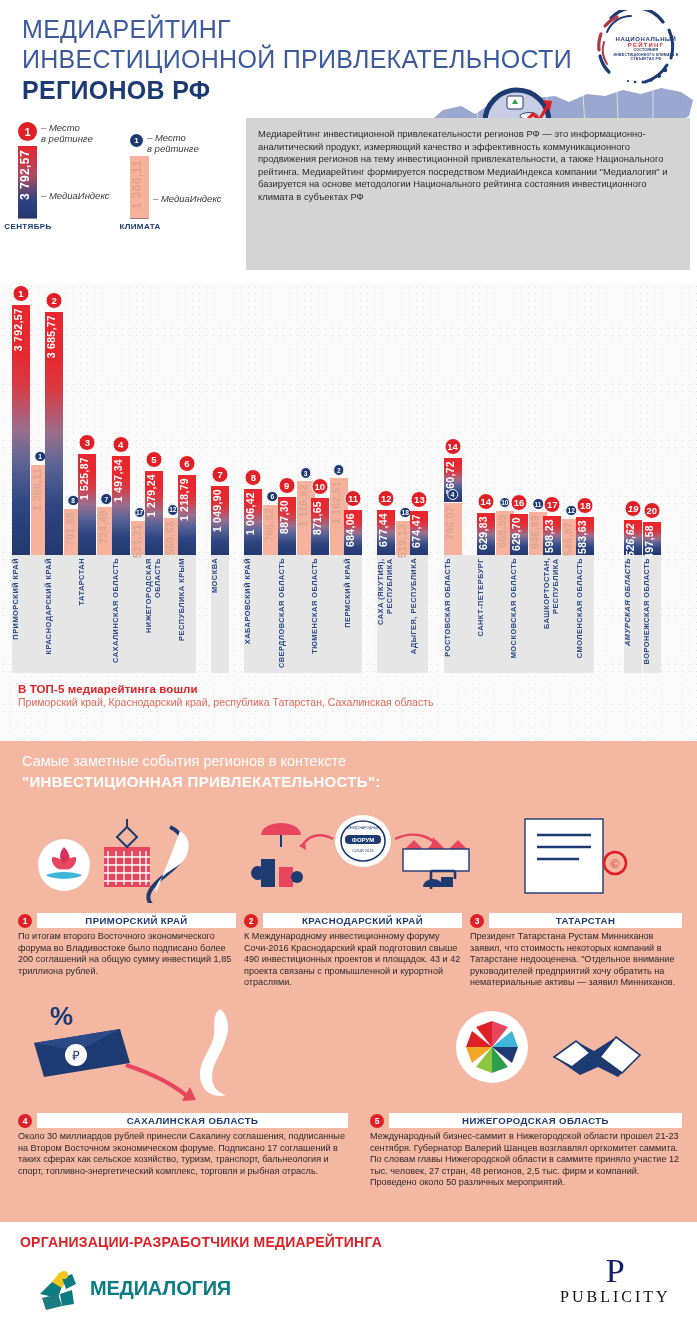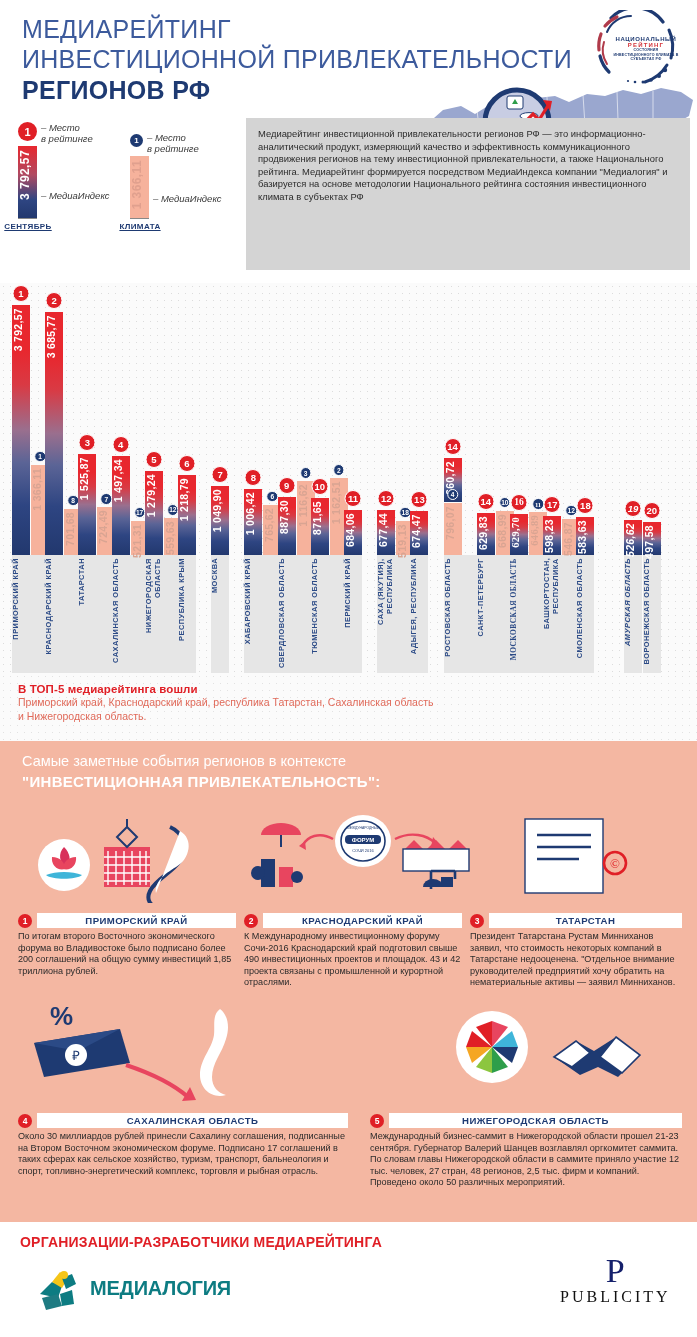--- a/index.html
+++ b/index.html
@@ -24,21 +24,21 @@
   .map-wrap { position:absolute; right:0; top:66px; width:280px; height:130px; overflow:hidden; }
 
   
   .legend-area { position:absolute; left:18px; top:122px; width:220px; height:110px; }
   .lg-badge { width:19px; height:19px; border-radius:50%; color:#fff; font-size:11px; font-weight:700;
               display:flex; align-items:center; justify-content:center; }
   .lg-badge.red { background:#e01f26; }
   .lg-badge.blue { background:#1e3a72; width:13px; height:13px; font-size:8px; }
   .lg-it { font-style:italic; font-size:9.5px; color:#3a3a3a; line-height:11px; }
   .lg-bar-sep { width:100%; height:1px; background:#888; }
-  .lg-month { font-size:8px; color:#1e3a72; font-weight:600; letter-spacing:.4px; text-align:center;text-decoration:underline; }
+  .lg-month { font-size:8px; color:#1e3a72; font-weight:600; letter-spacing:.4px; text-align:center; }
 
   .lg-col { position:absolute; }
   .lg-bar { width:19px; position:relative; }
   .lg-bar-v { position:absolute; left:0; top:0; width:19px; writing-mode:vertical-rl; transform:rotate(180deg);
               text-align:right; font-size:12px; font-weight:700; letter-spacing:.4px; padding:4px 0; }
 
   
   .intro { position:absolute; left:246px; top:118px; width:444px; min-height:152px;
            background:#d4d4d4; padding:10px 12px 8px 12px; }
   .intro p { font-size:9.4px; line-height:12.6px; color:#2b2b2b; }
@@ -425,21 +425,21 @@
             <div class="bar sep" style="height: 41.5174px;">
               <div class="bar-val">629,83</div>
               <div class="rbadge" style="top: -20px;">14</div>
             </div>
             <div class="bar aug" style="height: 44.0987px;">
               <div class="bar-val">668,99</div>
               <div class="bbadge" style="top: -14px;">10</div>
             </div>
           </div>
         </div>
-        <div class="grp" style="left: 510px; width: 37px; height: 390px; font-family: Liberation Serif, serif;">
+        <div class="grp" style="left: 510px; width: 37px; height: 390px;">
           <div class="lbl-box" style="height: 118px;">
             <span class="lbl-txt">МОСКОВСКАЯ ОБЛАСТЬ</span>
           </div>
           <div style="position: absolute; bottom: 118px; left: 0px; display: flex; align-items: flex-end; gap: 1px;">
             <div class="bar sep" style="height: 41.5088px;">
               <div class="bar-val">629,70</div>
               <div class="rbadge" style="top: -20px;">16</div>
             </div>
             <div class="bar aug" style="height: 42.6419px;">
               <div class="bar-val">646,89</div>
@@ -494,21 +494,20 @@
               <div class="rbadge" style="top: -20px;">20</div>
             </div>
           </div>
         </div>
       </div>
   </div>
 
   <div class="top5">
     <h3>В ТОП-5 медиарейтинга вошли</h3>
     <p>Приморский край, Краснодарский край, республика Татарстан, Сахалинская область</p>
-    <p>и Нижегородская область.</p>
   </div>
 
   <div class="events">
     <div class="ev-h1">Самые заметные события регионов в контексте</div>
     <div class="ev-h2">"ИНВЕСТИЦИОННАЯ ПРИВЛЕКАТЕЛЬНОСТЬ":</div>
 
     <svg style="position:absolute;left:30px;top:72px;" width="210" height="90" viewBox="0 0 210 90">
       <circle cx="34" cy="52" r="26" fill="#ffffff"></circle>
       <path d="M34,34 c6,6 8,14 2,20 c-7,-4 -8,-14 -2,-20z" fill="#d8315b"></path>
       <path d="M22,44 c8,0 13,5 13,12 c-8,2 -14,-4 -13,-12z" fill="#e8455f"></path>

